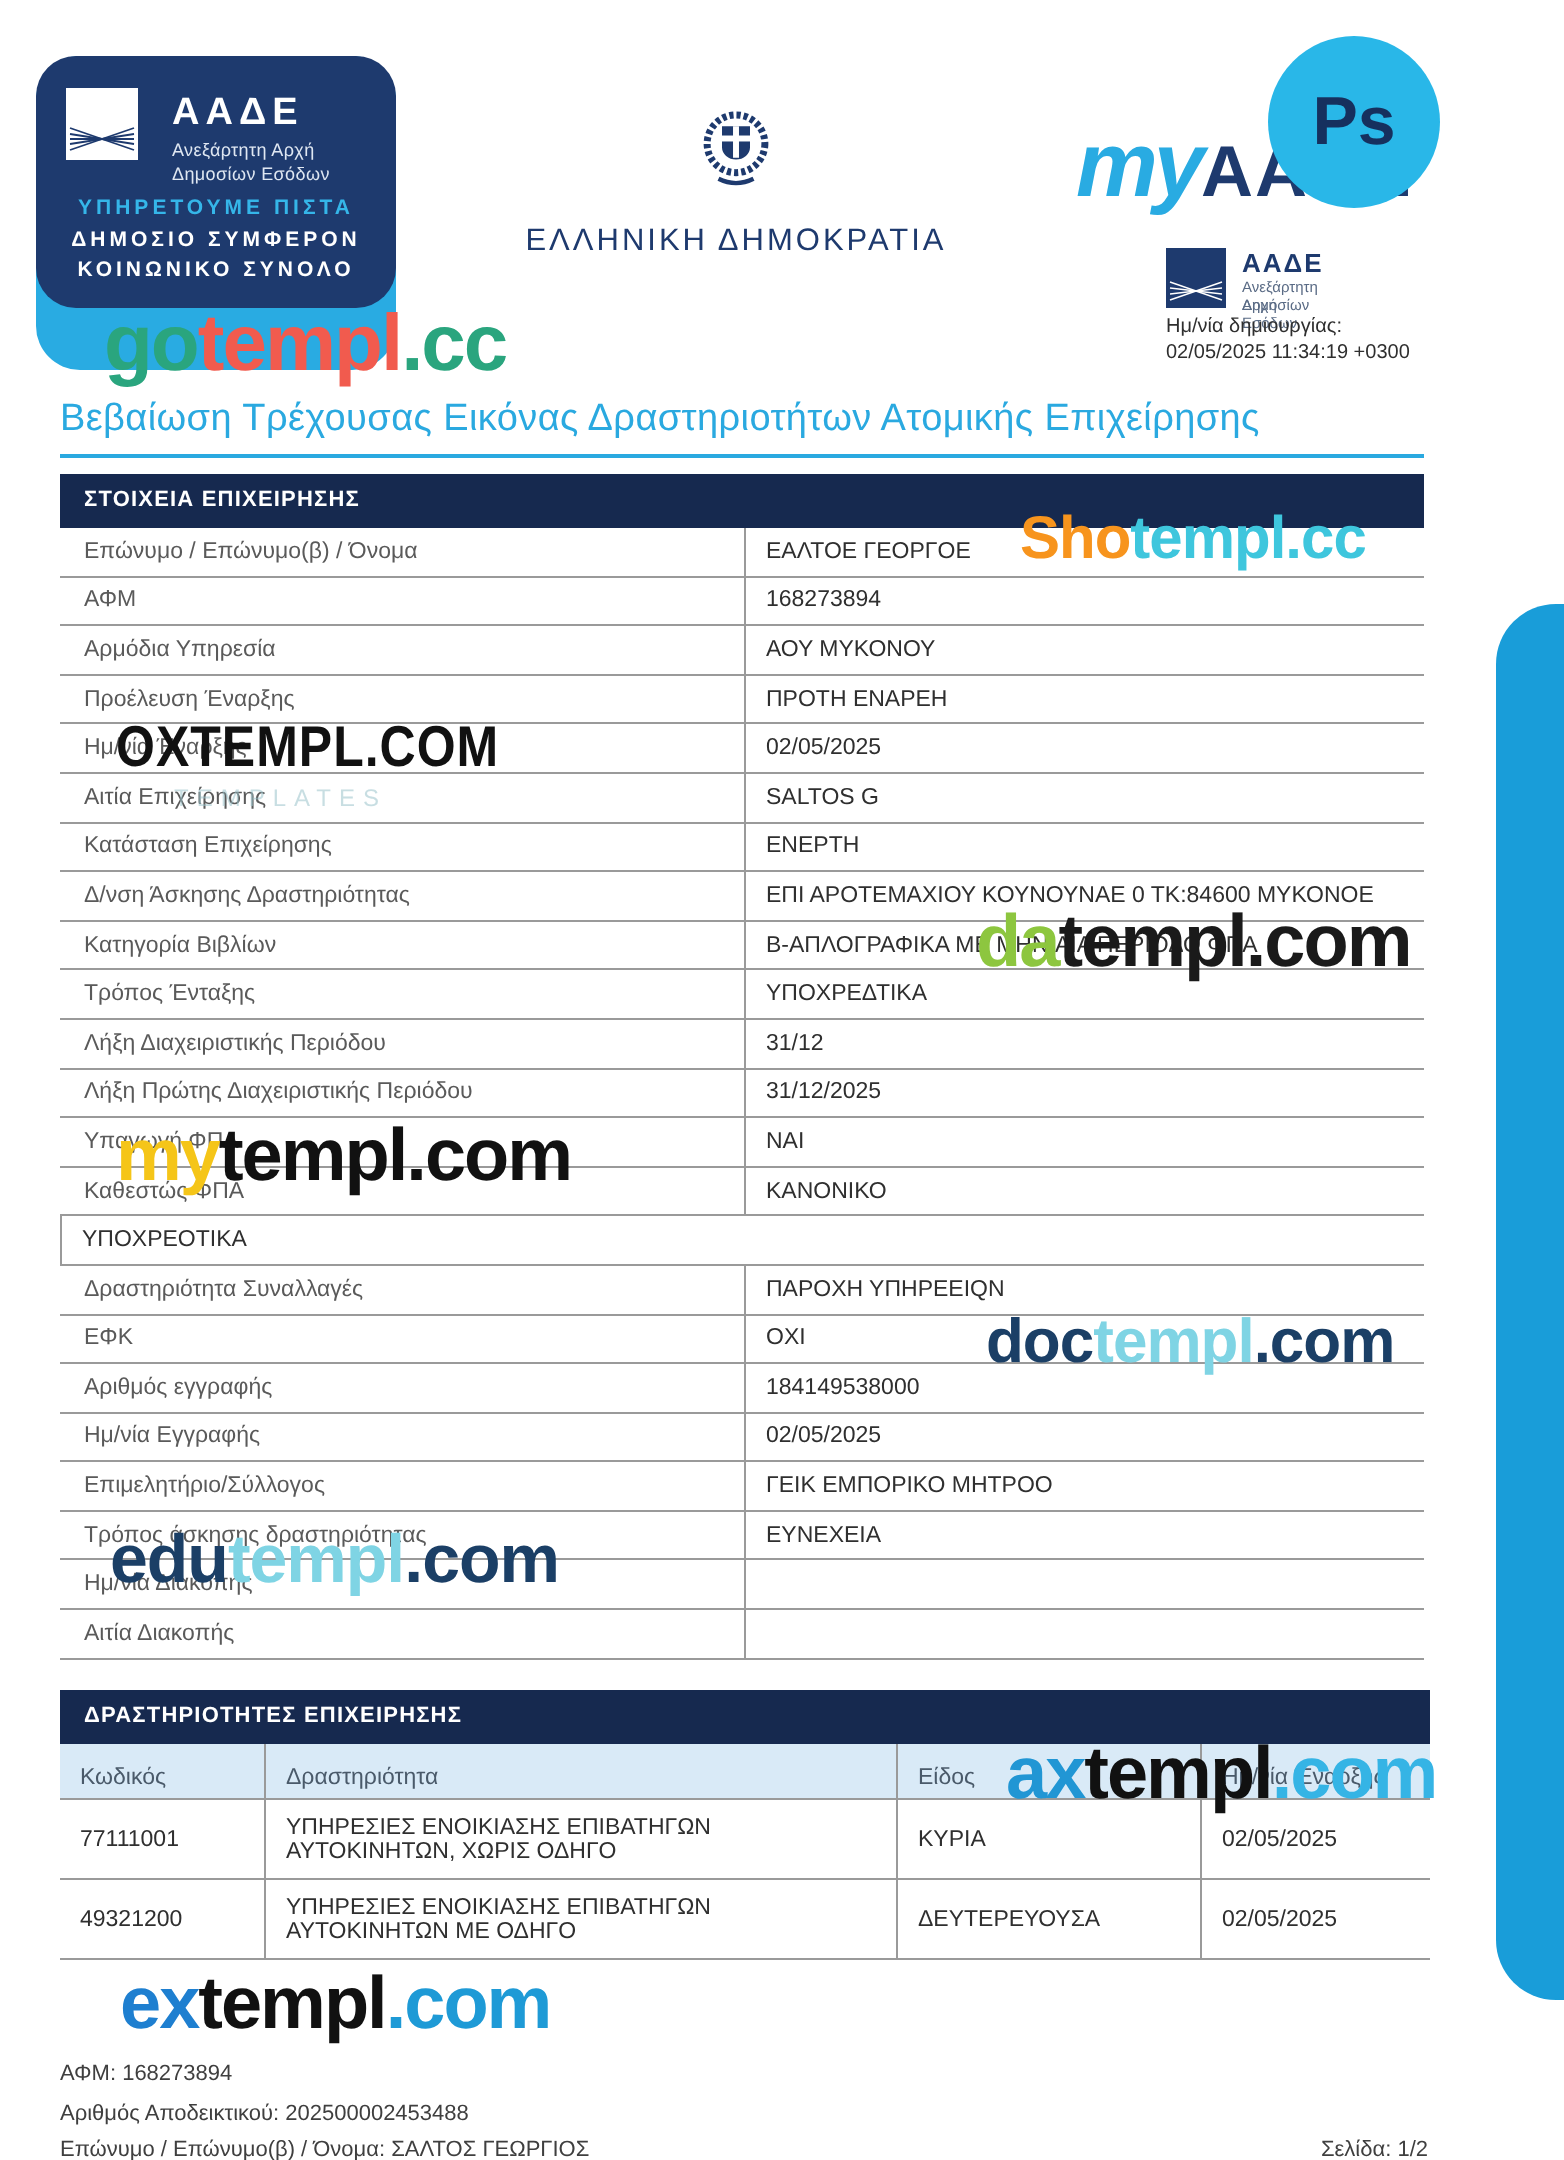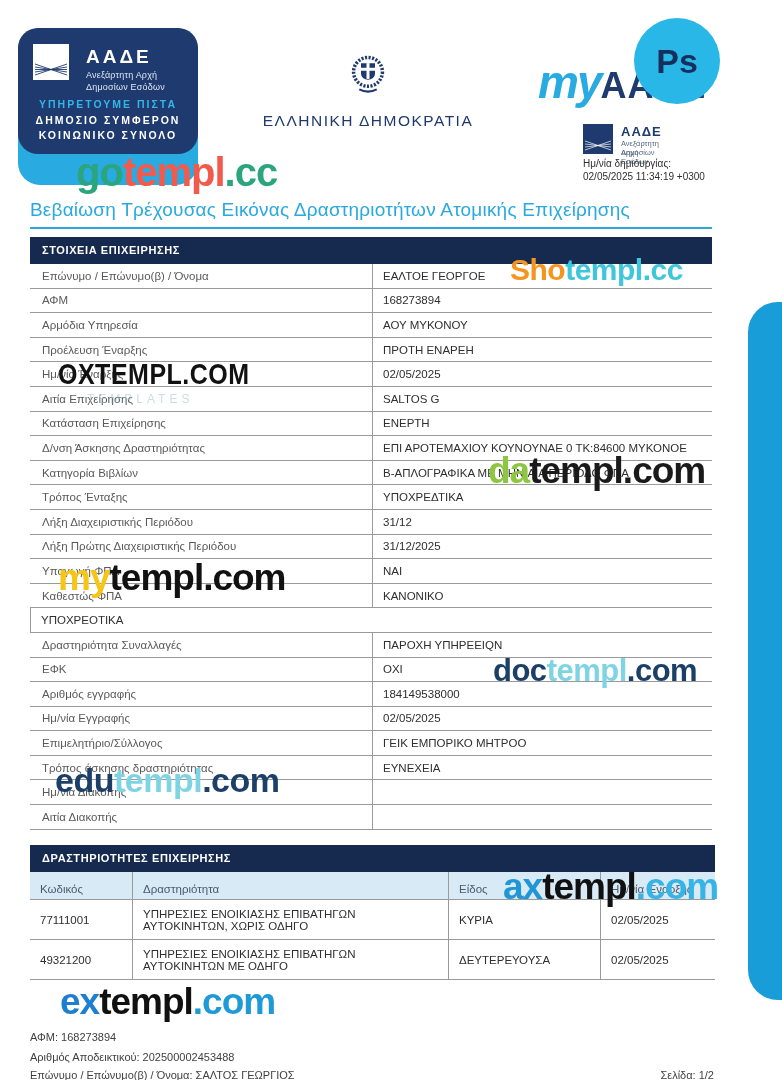--- a/index.html
+++ b/index.html
@@ -68,21 +68,21 @@
   .footer-line{position:absolute;left:30px;font-size:11px;color:#3f3f3f;}
   .f1{top:1031px;} .f2{top:1051px;} .f3{top:1069px;}
   .page-num{position:absolute;right:68px;top:1069px;font-size:11px;color:#3f3f3f;}
 
   
   .side-bar{position:absolute;right:0;top:302px;width:34px;height:698px;
     background:#199dd9;border-radius:30px 0 0 30px;z-index:4;}
 
   
   .wm{position:absolute;font-weight:bold;white-space:nowrap;z-index:5;}
-  .wm-gotempl{left:76px;top:150px;font-size:40px;letter-spacing:-1px;}
+  .wm-gotempl{left:52px;top:150px;font-size:40px;letter-spacing:-1px;}
   .wm-shotempl{left:510px;top:253px;font-size:30px;letter-spacing:-.5px;}
   .wm-oxtempl{left:58px;top:360px;font-size:25px;letter-spacing:.5px;transform:scaleY(1.15);}
   .wm-templates{left:87px;top:392px;font-size:12px;letter-spacing:4px;font-weight:normal;opacity:.55;}
   .wm-datempl{left:488px;top:450px;font-size:37px;letter-spacing:-1px;}
   .wm-mytempl{left:58px;top:557px;font-size:37px;letter-spacing:-1px;}
   .wm-doctempl{left:493px;top:653px;font-size:31px;letter-spacing:-.5px;}
   .wm-edutempl{left:55px;top:761px;font-size:34px;letter-spacing:-.5px;}
   .wm-axtempl{left:503px;top:866px;font-size:37px;letter-spacing:-1px;}
   .wm-extempl{left:60px;top:981px;font-size:37px;letter-spacing:-1px;}
 </style>

